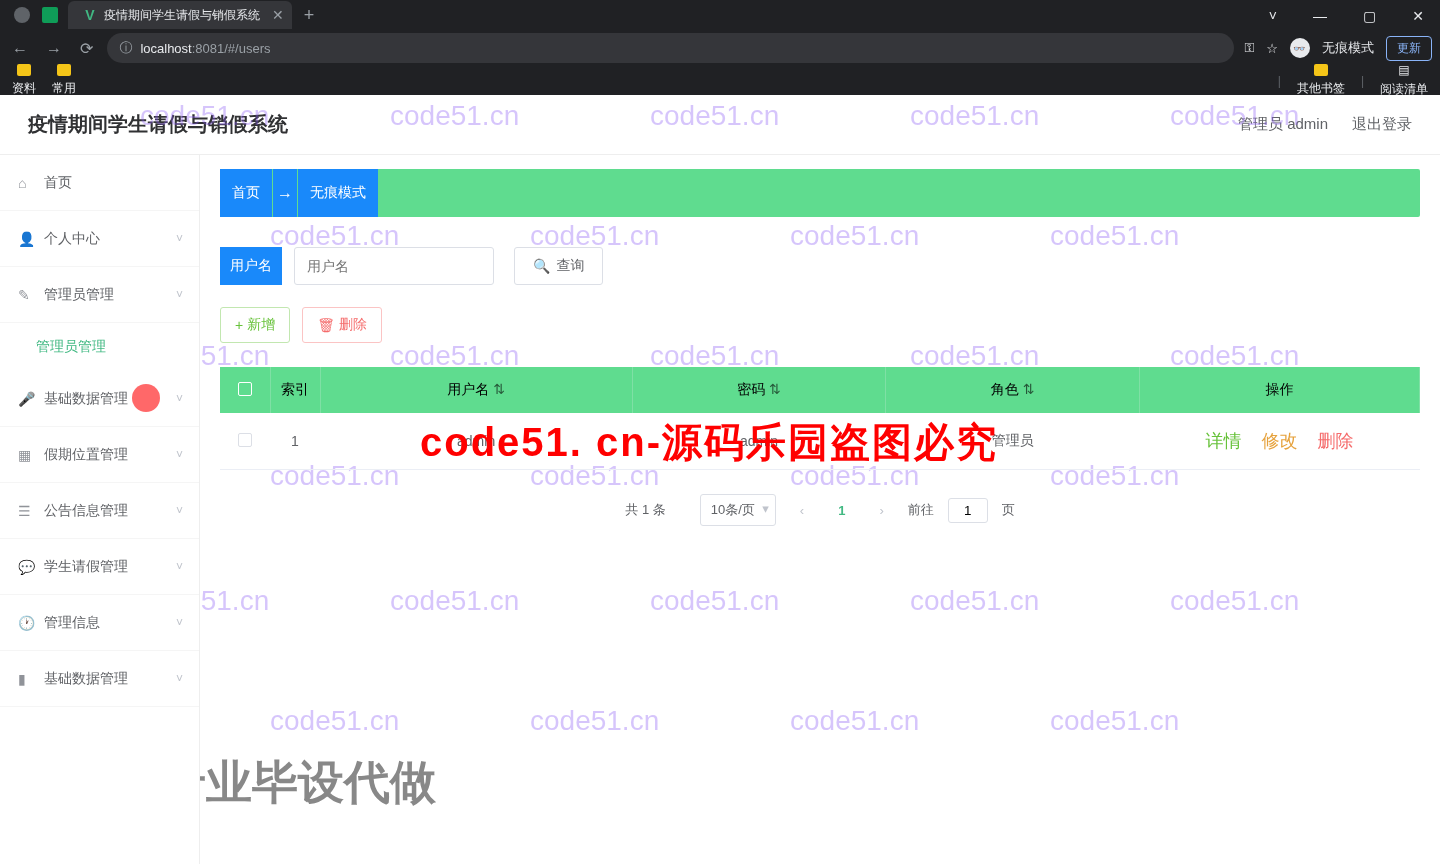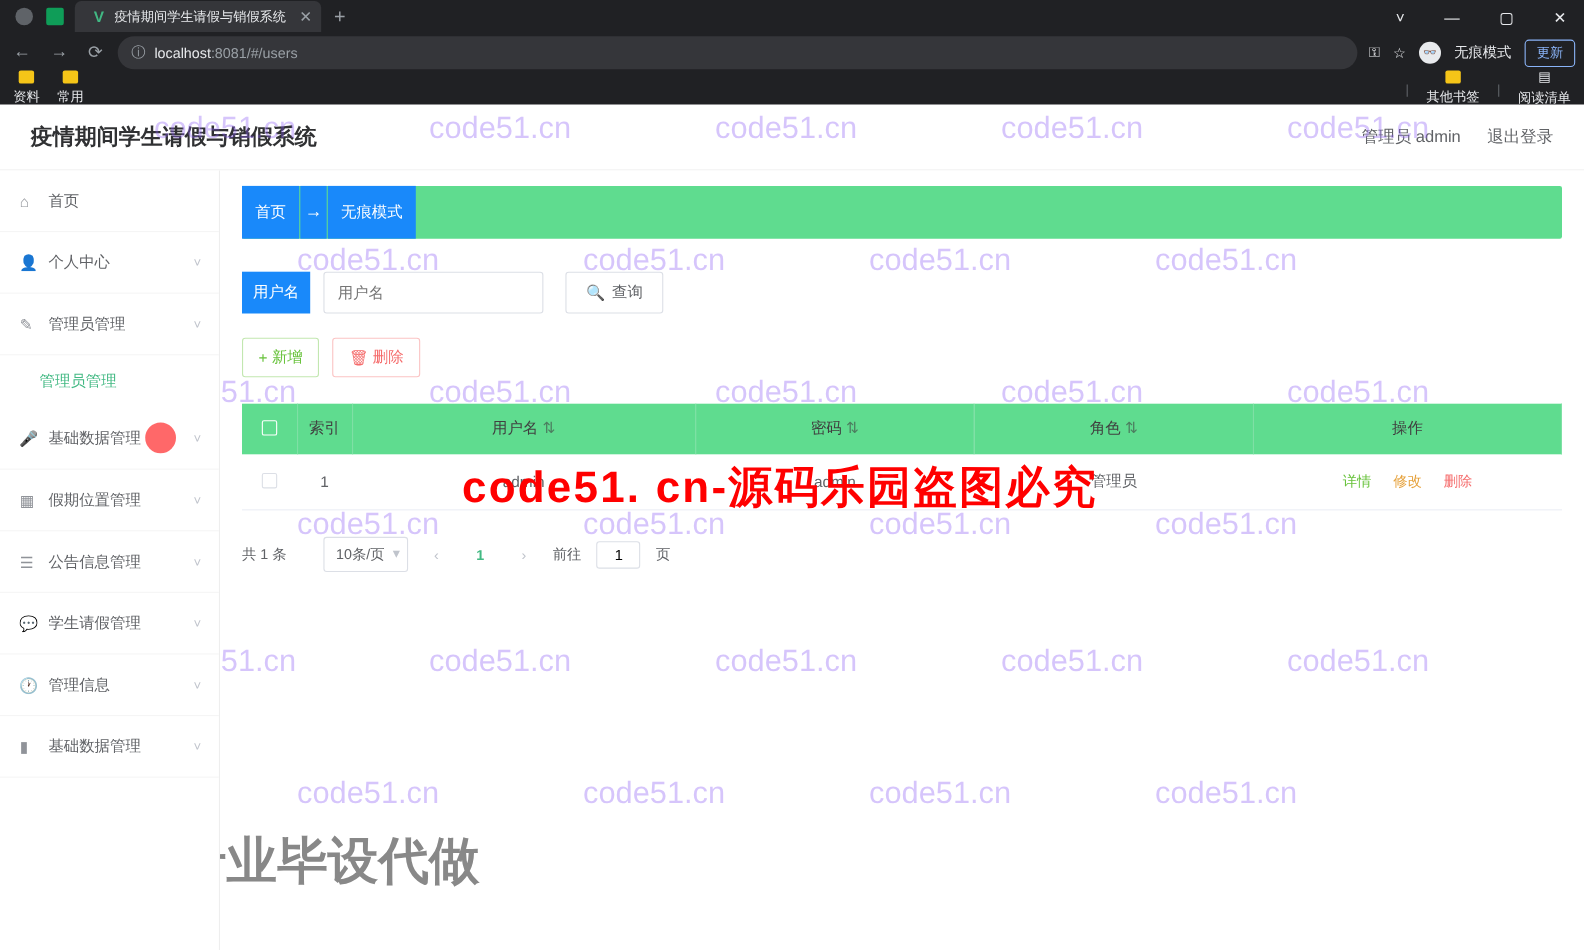--- a/index.html
+++ b/index.html
@@ -58,28 +58,28 @@
 .search-row { margin-top: 30px; display: flex; align-items: center; gap: 12px; }
 .label-box { background: #1989fa; color: #fff; padding: 10px 10px; font-size: 14px; }
 .search-input { border: 1px solid #dcdfe6; height: 38px; width: 200px; padding: 0 12px; font-size: 14px; color: #1989fa; border-radius: 3px; }
 .query-btn { border: 1px solid #dcdfe6; background: #fff; height: 38px; padding: 0 18px; border-radius: 3px; color: #606266; font-size: 14px; display: flex; align-items: center; gap: 6px; cursor: pointer; margin-left: 8px; }
 
 .action-row { margin-top: 22px; display: flex; gap: 12px; }
 .add-btn { border: 1px solid #c2e7b0; color: #67c23a; background: #fff; padding: 8px 14px; border-radius: 3px; font-size: 14px; display: flex; align-items: center; gap: 4px; cursor: pointer; }
 .del-btn { border: 1px solid #fbc4c4; color: #f56c6c; background: #fff; padding: 8px 14px; border-radius: 3px; font-size: 14px; display: flex; align-items: center; gap: 4px; cursor: pointer; }
 
 .data-table { margin-top: 24px; width: 100%; border-collapse: collapse; }
-.data-table th { background: #5fdc8f; color: #404040; font-weight: normal; font-size: 14px; padding: 14px 8px; border-right: 1px solid #7fe0a5; }
+.data-table th { background: #5fdc8f; color: #000000; font-weight: normal; font-size: 14px; padding: 14px 8px; border-right: 1px solid #7fe0a5; }
 .data-table td { padding: 16px 8px; text-align: center; color: #606266; font-size: 14px; border-bottom: 1px solid #ebeef5; }
 .checkbox { width: 14px; height: 14px; border: 1px solid #dcdfe6; display: inline-block; border-radius: 2px; }
-.op-link { color: #67c23a; margin: 0 8px; cursor: pointer; font-size: 13px; }
+.op-link { color: #67c23a; margin: 0 8px; cursor: pointer; font-size: 18px; }
 .op-link.edit { color: #e6a23c; }
 .op-link.delete { color: #f56c6c; }
 
-.pagination { display: flex; justify-content: flex-start; align-items: center; gap: 14px; margin-top: 24px; color: #606266; font-size: 13px; }
+.pagination { display: flex; justify-content: center; align-items: center; gap: 14px; margin-top: 24px; color: #606266; font-size: 13px; }
 .page-select { border: 1px solid #dcdfe6; padding: 6px 20px 6px 10px; border-radius: 3px; position: relative; margin-left: 20px; }
 .page-select::after { content: '▾'; position: absolute; right: 6px; color: #c0c4cc; }
 .page-btn { padding: 4px 10px; color: #c0c4cc; cursor: pointer; }
 .page-num { color: #42b983; font-weight: bold; padding: 4px 10px; }
 .page-input { width: 40px; border: 1px solid #dcdfe6; padding: 4px; text-align: center; border-radius: 3px; }
 
 
 .watermark { position: absolute; color: #8b5cf6; font-size: 28px; opacity: 0.35; pointer-events: none; z-index: 1; font-family: Arial; }
 .big-watermark { position: absolute; color: #ff0000; font-size: 40px; font-weight: bold; top: 415px; left: 420px; z-index: 10; pointer-events: none; letter-spacing: 2px; }
 .footer-text { position: absolute; bottom: 50px; left: 160px; font-size: 46px; font-weight: bold; color: #888; }

